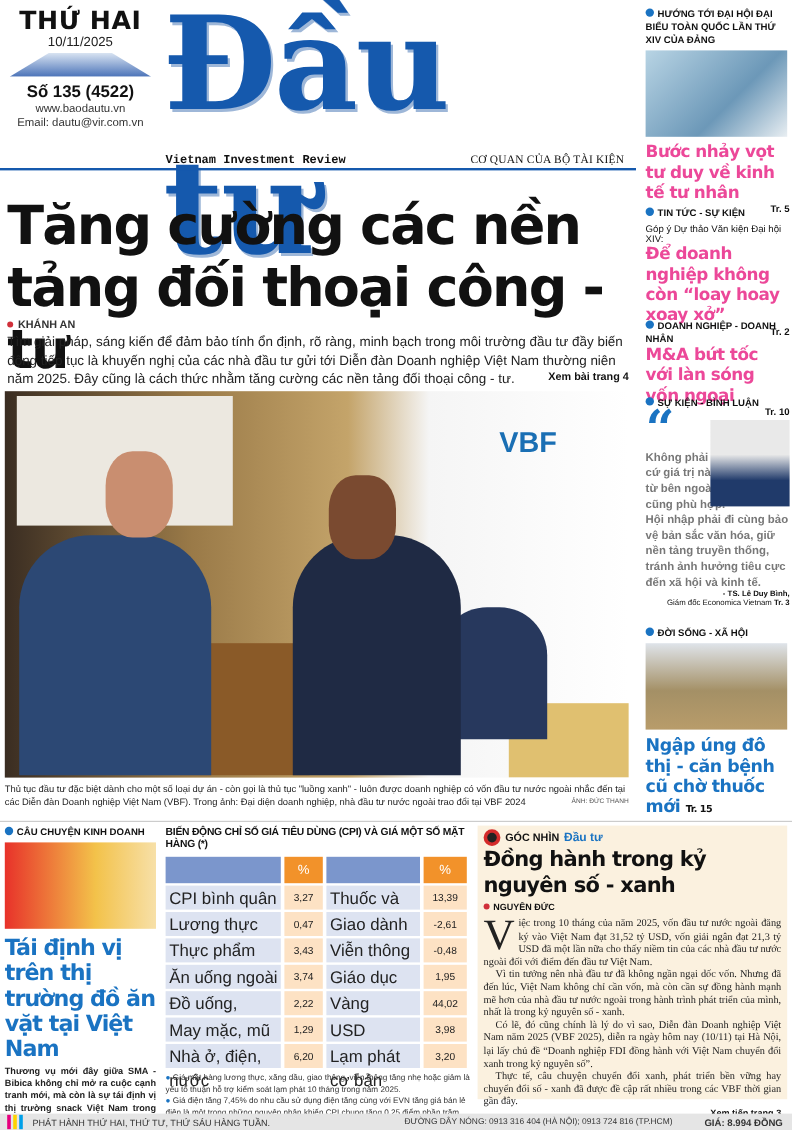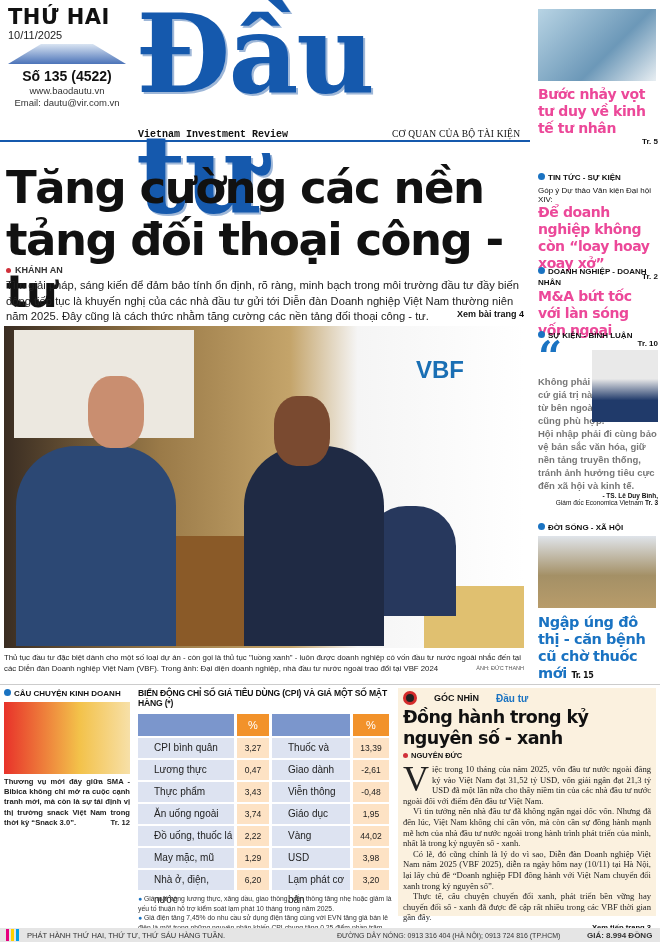--- a/index.html
+++ b/index.html
@@ -1,19 +1,19 @@
 <!DOCTYPE html>
 <html><head>
 <meta charset="utf-8">
 <style>
 *{box-sizing:border-box;margin:0;padding:0}
 body{width:660px;height:942px;background:#fff;position:relative;overflow:hidden;font-family:"Liberation Sans",sans-serif;color:#111}
 .abs{position:absolute}
 
-.day{left:8px;top:6px;width:118px;text-align:left}
+.day{left:8px;top:6px;width:118px;text-align:center}
 .day .d1{font-family:"DejaVu Sans",sans-serif;font-weight:900;font-size:21px;letter-spacing:0.5px;color:#111;line-height:22px}
 .day .d2{font-size:11px;color:#222;line-height:14px}
 .day .tri{margin:2px auto 0;width:118px;height:20px;background:linear-gradient(#d9e4f2,#4b73b8);clip-path:polygon(28% 0,72% 0,100% 100%,0 100%)}
 .issue{left:8px;top:68px;width:118px;text-align:center}
 .issue .n{font-weight:bold;font-size:14px;line-height:17px}
 .issue .s{font-size:9.5px;color:#333;line-height:12px}
 .logo{left:136px;top:-6px;width:392px;height:120px;font-family:"DejaVu Serif",serif;font-weight:bold;font-size:108px;color:#1559ad;letter-spacing:-2px;line-height:120px;text-shadow:2px 2px 0 #9eb7d8,-1px -1px 0 #fff}
 .sub1{left:138px;top:129px;font-family:Liberation Mono, monospace;font-weight:bold;font-size:10px}
 .sub2{left:392px;top:129px;font-family:"Liberation Serif",serif;font-size:9.5px;letter-spacing:0.2px}
 .rule{left:0;top:140px;width:530px;height:2px;background:#1559ad}
@@ -53,27 +53,27 @@
 .col1{left:4px;top:688px;width:126px}
 .img2{width:126px;height:72px;background:linear-gradient(90deg,#e8322a,#f3c24a 60%,#f7e0a8);margin-top:3px}
 .bhead{font-family:"DejaVu Sans",sans-serif;font-weight:bold;font-size:18.5px;line-height:21px;letter-spacing:-0.8px;color:#1a73c2;margin-top:6px}
 .btext{font-size:7.6px;line-height:10.2px;font-weight:bold;color:#222;text-align:justify;margin-top:3px}
 
 .tbl{left:138px;top:688px;width:254px}
 .ttl{font-size:8.6px;font-weight:bold;letter-spacing:-0.2px}
 .grid{display:grid;grid-template-columns:96px 32px 78px 36px;column-gap:3px;row-gap:2px;margin-top:6px}
 .grid .hd{background:#7b96cc;height:22px}
 .grid .hp{background:#f2922a;color:#fff;font-size:11px;height:22px;text-align:center;line-height:22px}
-.grid .lc{background:#dde3f1;font-size:10px;height:20px;line-height:20px;padding-left:16px;color:#222}
+.grid .lc{background:#dde3f1;font-size:14px;height:20px;line-height:20px;padding-left:3px;color:#222}
 .grid .vc{background:#fde2c4;font-size:8.5px;height:20px;line-height:20px;text-align:center;color:#222}
 .notes{font-size:6.8px;line-height:9.6px;color:#333;margin-top:4px}
 .notes .bl{color:#1a73c2}
 
 .ed{left:398px;top:688px;width:258px;height:228px;background:#fbf1df;padding:3px 5px}
-.edtag{font-size:9px;font-weight:bold;display:flex;align-items:center;gap:17px}
+.edtag{font-size:9px;font-weight:bold;display:flex;align-items:center;gap:4px}
 .edtag .ic{width:14px;height:14px;border-radius:50%;border:3px solid #d42b2b;background:#222}
 .edtag .brand{color:#1a73c2;font-size:10px}
 .edhead{font-family:"DejaVu Sans",sans-serif;font-weight:bold;font-size:17.5px;line-height:21px;letter-spacing:-0.6px;margin-top:2px}
 .edby{font-size:7.5px;font-weight:bold;margin-top:2px}
 .edby .dot{display:inline-block;width:5px;height:5px;border-radius:50%;background:#d0303a;margin-right:3px}
 .edbody{font-family:"Liberation Serif",serif;font-size:8.6px;line-height:10.6px;text-align:justify;color:#222;margin-top:4px}
 .edbody p{text-indent:10px}
 .edbody .drop{float:left;font-size:36px;line-height:30px;margin-right:3px;font-family:"Liberation Serif",serif}
 .edmore{text-align:right;font-size:7.6px;font-weight:bold}
 
@@ -112,20 +112,21 @@
   <div class="p1"></div>
   <div class="p1h"></div>
   <div class="p3"></div>
   <div class="p2"></div>
   <div class="p2h"></div>
 </div>
 <div class="abs caption">Thủ tục đầu tư đặc biệt dành cho một số loại dự án - còn gọi là thủ tục "luồng xanh" - luôn được doanh nghiệp có vốn đầu tư nước ngoài nhắc đến tại các Diễn đàn Doanh nghiệp Việt Nam (VBF). Trong ảnh: Đại diện doanh nghiệp, nhà đầu tư nước ngoài trao đổi tại VBF 2024</div>
 <div class="abs credit">ẢNH: ĐỨC THANH</div>
 
 <div class="abs side" style="top:6px">
+  <div class="tag"><span class="b"></span><span>HƯỚNG TỚI ĐẠI HỘI ĐẠI BIỂU TOÀN QUỐC LẦN THỨ XIV CỦA ĐẢNG</span></div>
   <div class="img1"></div>
   <div class="shead" style="margin-top:5px">Bước nhảy vọt tư duy về kinh tế tư nhân</div>
   <div class="tr">Tr. 5</div>
 </div>
 <div class="abs side" style="top:172px">
   <div class="tag"><span class="b"></span><span>TIN TỨC - SỰ KIỆN</span></div>
   <div style="font-size:8px;margin-top:3px">Góp ý Dự thảo Văn kiện Đại hội XIV:</div>
   <div class="shead">Để doanh nghiệp không còn “loay hoay xoay xở”</div>
   <div class="tr">Tr. 2</div>
 </div>
@@ -145,20 +146,21 @@
 <div class="abs side" style="top:522px">
   <div class="tag"><span class="b"></span><span>ĐỜI SỐNG - XÃ HỘI</span></div>
   <div class="img3"></div>
   <div class="shead blue" style="margin-top:6px;font-size:14.5px"><span>Ngập úng đô thị - căn bệnh cũ chờ thuốc mới</span> <span style="font-size:8px;color:#111">Tr. 15</span></div>
 </div>
 
 <div class="abs rule2"></div>
 <div class="abs col1">
   <div class="tag"><span class="b"></span><span>CÂU CHUYỆN KINH DOANH</span></div>
   <div class="img2"></div>
+  <div class="bhead">Tái định vị trên thị trường đồ ăn vặt tại Việt Nam</div>
   <div class="btext"><span>Thương vụ mới đây giữa SMA - Bibica không chỉ mở ra cuộc cạnh tranh mới, mà còn là sự tái định vị thị trường snack Việt Nam trong thời kỳ “Snack 3.0”.</span> <b style="float:right">Tr. 12</b></div>
 </div>
 
 <div class="abs tbl">
   <div class="ttl">BIẾN ĐỘNG CHỈ SỐ GIÁ TIÊU DÙNG (CPI) VÀ GIÁ MỘT SỐ MẶT HÀNG (*)</div>
   <div class="grid" id="cpigrid">
     <div class="hd"></div>
     <div class="hp">%</div>
     <div class="hd"></div>
     <div class="hp">%</div>

